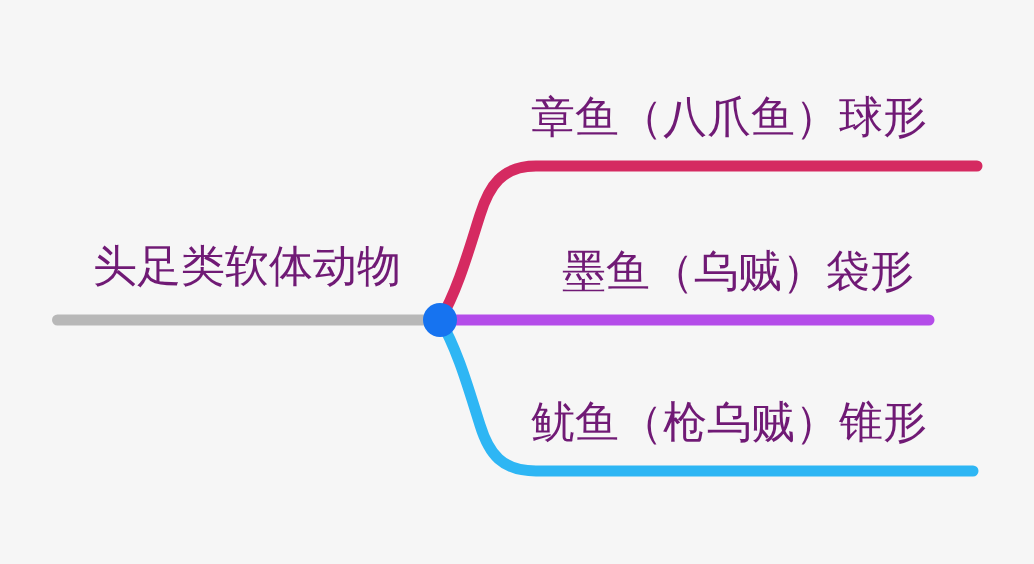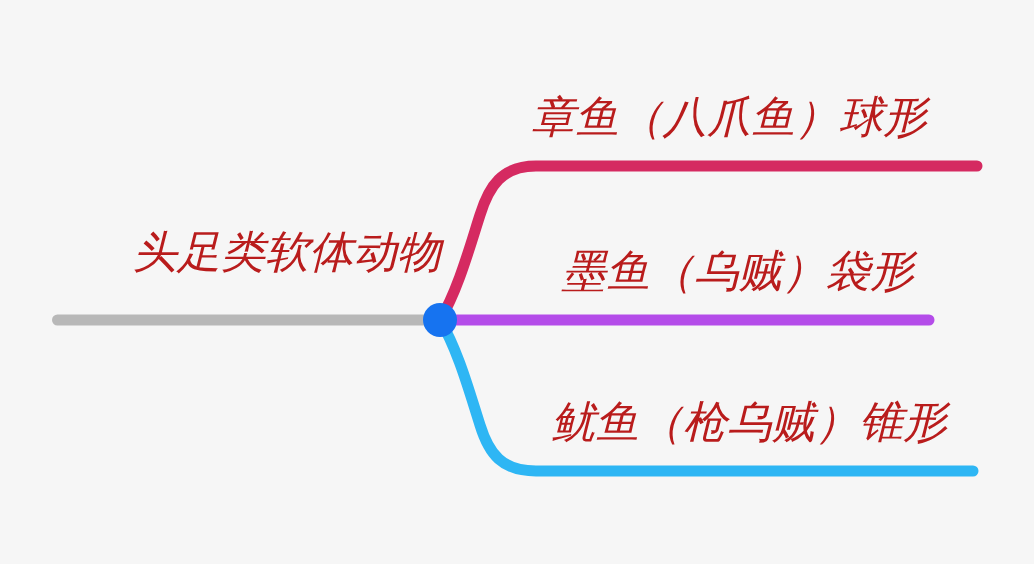--- a/index.html
+++ b/index.html
@@ -21,31 +21,30 @@
     top: 0;
     width: 1034px;
     height: 564px;
     display: block;
   }
   .node-label {
     position: absolute;
     font-size: 44px;
     line-height: 48px;
     font-weight: 500;
-    color: #b91c1c;
+    color: #701a75;
     white-space: nowrap;
     letter-spacing: 0;
     cursor: default;
     user-select: none;
-    font-style: italic;
   }
-  .root-label   { left: 93px;  top: 228px; margin-left: 40px; }
+  .root-label   { left: 93px;  top: 242px; }
   .branch-label-1 { left: 531px; top: 93px;  }
   .branch-label-2 { left: 562px; top: 247px; }
-  .branch-label-3 { left: 551px; top: 398px; }
+  .branch-label-3 { left: 531px; top: 398px; }
 </style>
 </head>
 <body>
 
 <div class="canvas">
 
   <svg class="connectors" viewBox="0 0 1034 564" xmlns="http://www.w3.org/2000/svg">
 
     <path d="M 57.5 320 H 436" fill="none" stroke-width="11" stroke-linecap="round" stroke="#b8b8b8"></path>
 

